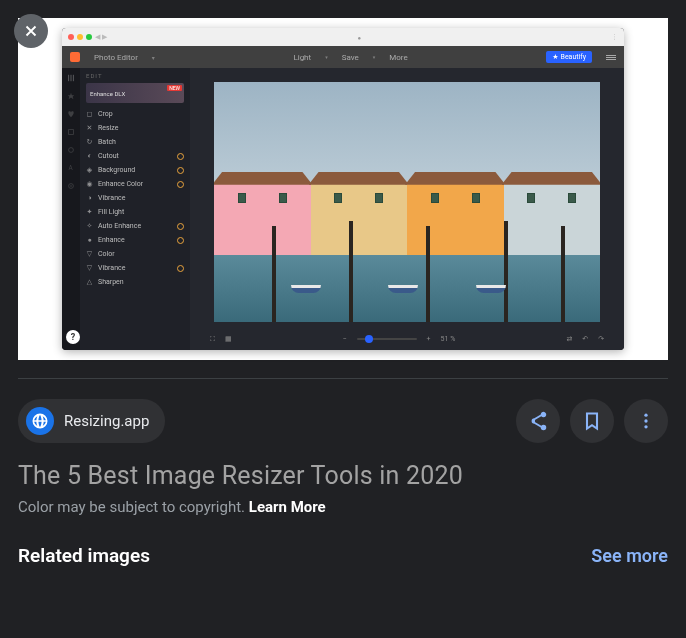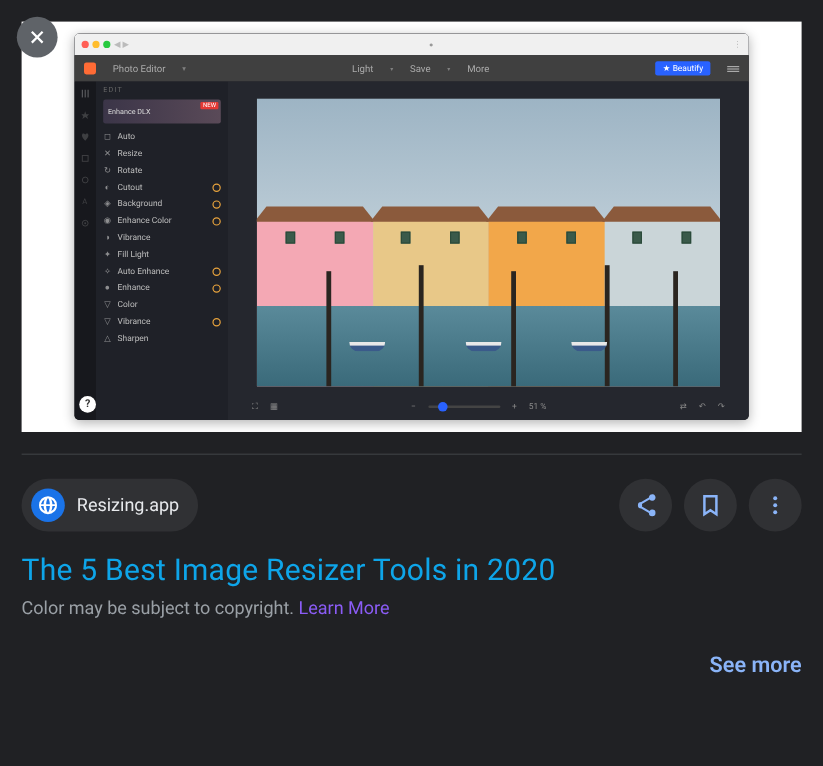--- a/index.html
+++ b/index.html
@@ -214,31 +214,31 @@
     width: 44px; height: 44px;
     background: #303134;
     border-radius: 50%;
     display: flex;
     align-items: center;
     justify-content: center;
   }
 
   .title {
     font-size: 25px;
-    color: #0ea5e9;
+    color: #a3a3a3;
     padding: 6px 18px 4px;
     font-weight: 400;
     letter-spacing: 0.2px;
   }
   .subtitle {
     font-size: 15px;
     color: #9aa0a6;
     padding: 4px 18px 20px;
   }
-  .subtitle .learn { color: #8b5cf6; font-weight: 400; }
+  .subtitle .learn { color: #ffffff; font-weight: 700; }
 
   .related-row {
     display: flex;
     align-items: center;
     padding: 8px 18px;
   }
   .related-label {
     font-size: 19px;
     font-weight: 600;
     color: #fff;
@@ -318,29 +318,29 @@
           </svg>
       </div>
       <div class="tool-panel">
         <div class="section-label">EDIT</div>
         <div class="enhance-card">
           <span>Enhance DLX</span>
           <span class="new-badge">NEW</span>
         </div>
         <div class="tool-row">
             <span class="ticon">◻</span>
-            <span>Auto</span>
+            <span>Crop</span>
           </div>
         <div class="tool-row">
             <span class="ticon">✕</span>
             <span>Resize</span>
           </div>
         <div class="tool-row">
             <span class="ticon">↻</span>
-            <span>Rotate</span>
+            <span>Batch</span>
           </div>
         <div class="tool-row">
             <span class="ticon">◐</span>
             <span>Cutout</span>
             <span class="gold-dot"></span>
           </div>
         <div class="tool-row">
             <span class="ticon">◈</span>
             <span>Background</span>
             <span class="gold-dot"></span>
@@ -474,14 +474,15 @@
       </svg>
   </div>
 </div>
 
 <h1 class="title">The 5 Best Image Resizer Tools in 2020</h1>
 <p class="subtitle">
   <span>Color may be subject to copyright. </span><span class="learn">Learn More</span>
 </p>
 
 <div class="related-row">
+  <span class="related-label">Related images</span>
   <a class="see-more">See more</a>
 </div>
 
 </body></html>

